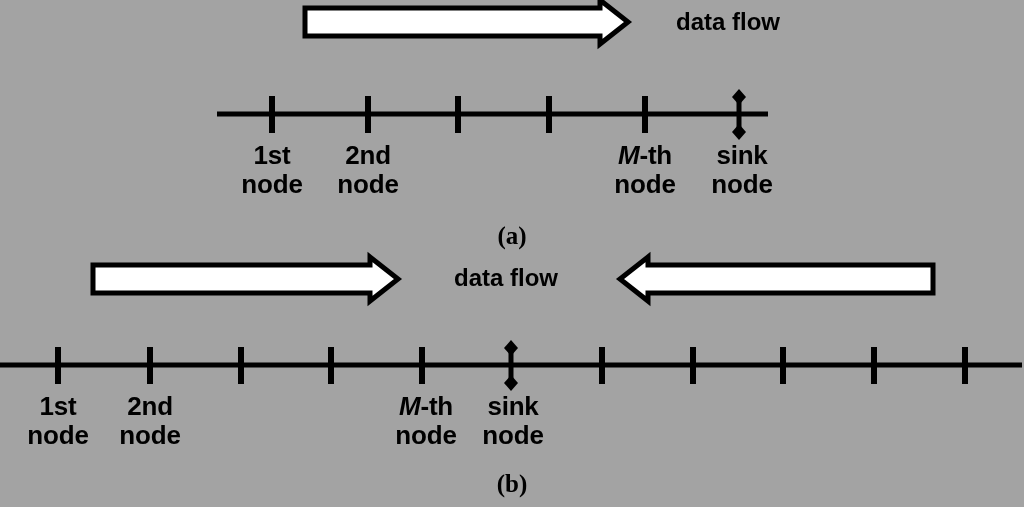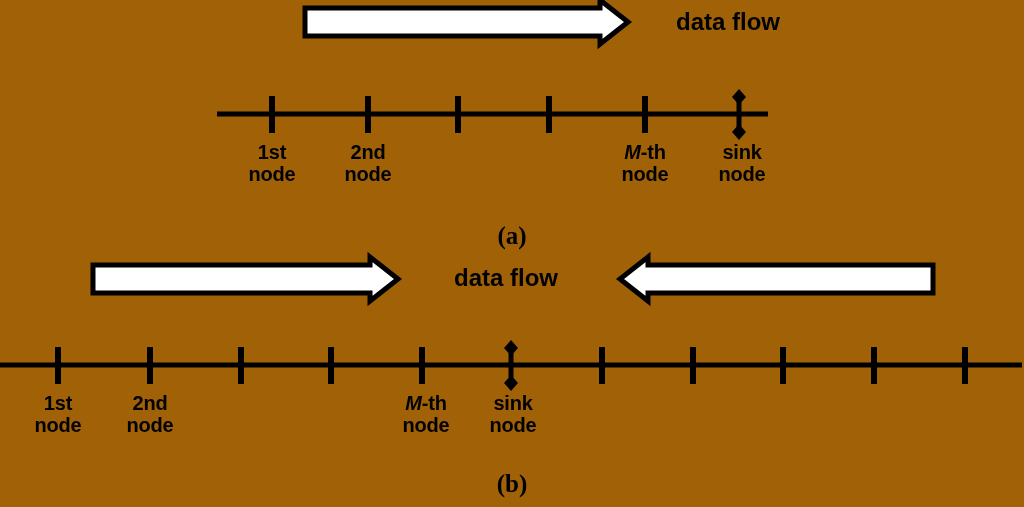--- a/index.html
+++ b/index.html
@@ -7,41 +7,41 @@
     padding: 0;
     background: #ffffff;
   }
   body {
     font-family: "Liberation Sans", sans-serif;
   }
   #figure {
     position: relative;
     width: 1024px;
     height: 507px;
-    background: #a16207;
+    background: #a3a3a3;
     overflow: hidden;
   }
   .svg-layer {
     position: absolute;
     left: 0;
     top: 0;
     width: 1024px;
     height: 507px;
   }
   .lbl {
     position: absolute;
     font-family: "Liberation Sans", sans-serif;
     font-weight: bold;
     color: #000000;
     white-space: nowrap;
     line-height: 1.12;
     text-align: center;
   }
   .node-label {
-    font-size: 20px;
+    font-size: 26px;
     letter-spacing: -0.2px;
   }
   .node-label .ital {
     font-style: italic;
   }
   .flow-label {
     font-size: 24px;
   }
   .panel-caption {
     position: absolute;

